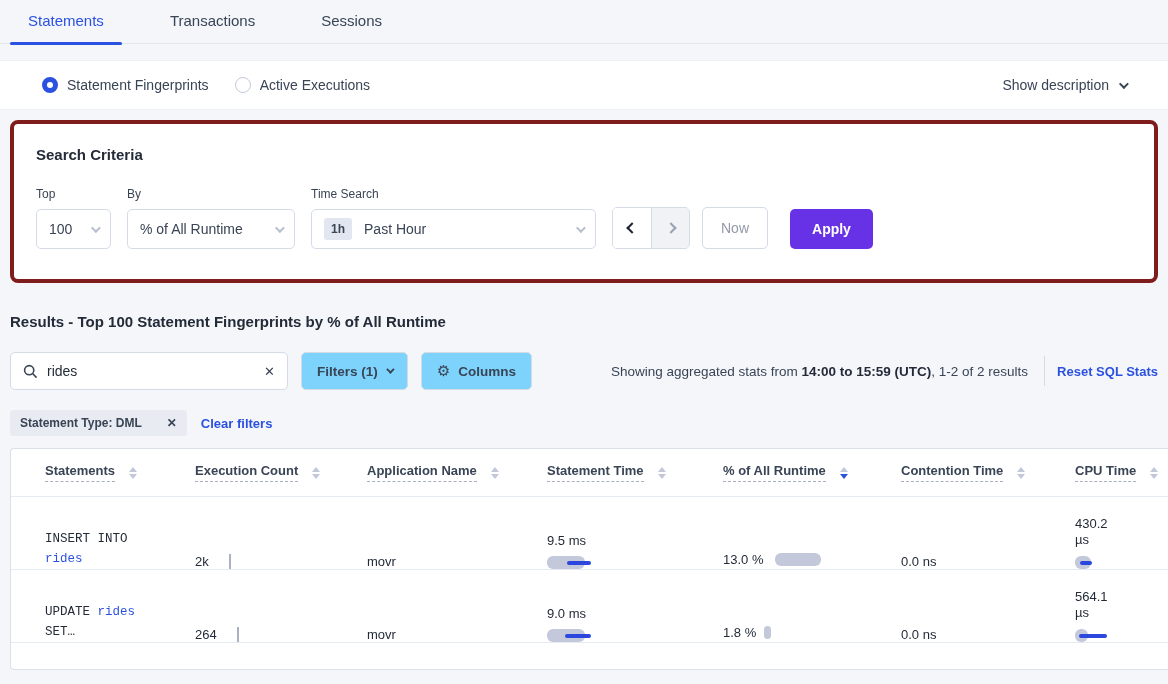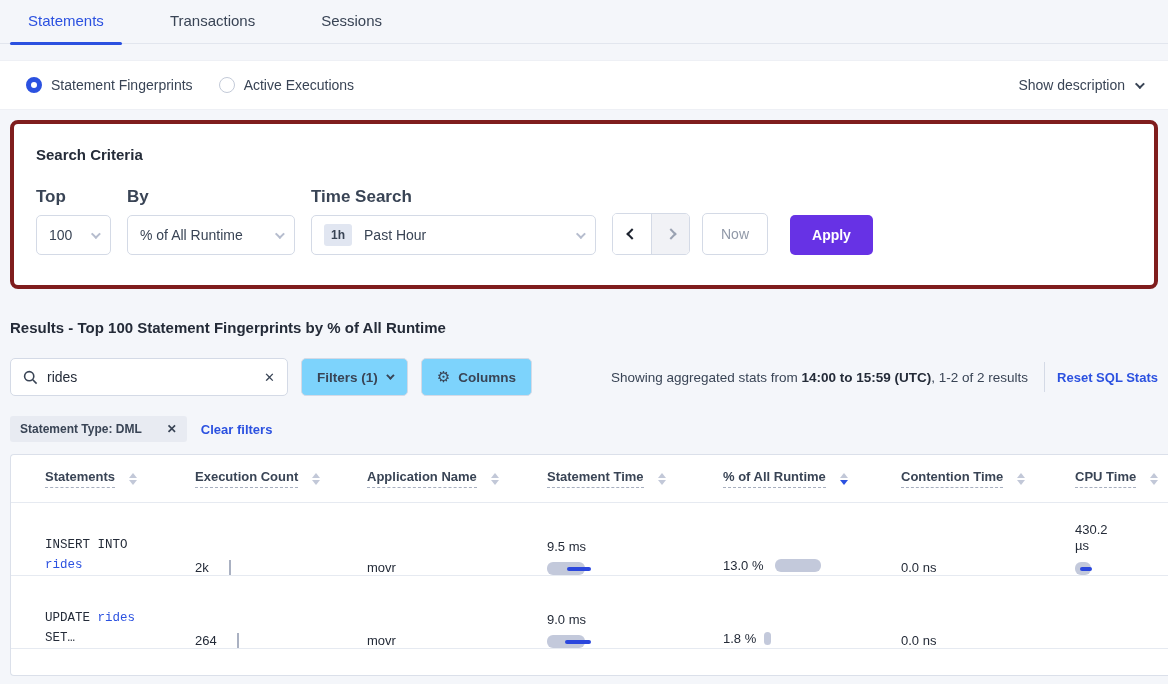--- a/index.html
+++ b/index.html
@@ -13,35 +13,35 @@
   .mono { font-family:"Liberation Mono","DejaVu Sans Mono",monospace; }
 
   
   .tabbar { display:flex; align-items:flex-end; height:44px; border-bottom:1px solid #e2e6ee; background:#f4f6fa; }
   .tab { position:relative; padding:12px 0 14px; margin-right:66px; font-size:15px; color:#394455; cursor:pointer; }
   .tab:first-child { margin-left:28px; }
   .tab.active { color:#2b51e0; }
   .tab.active::after { content:""; position:absolute; left:-18px; right:-18px; bottom:-2px; height:3px; background:#2b51e0; border-radius:2px; }
 
   
-  .radio-bar { margin-top:16px; background:#fff; height:50px; display:flex; align-items:center; padding:0 26px; border-top:1px solid #eef0f5; border-bottom:1px solid #eef0f5; }
+  .radio-bar { margin-top:16px; background:#fff; height:50px; display:flex; align-items:center; padding:0 42px; border-top:1px solid #eef0f5; border-bottom:1px solid #eef0f5; }
   .radio-item { display:flex; align-items:center; margin-right:26px; cursor:pointer; }
   .radio-dot { width:16px; height:16px; border-radius:50%; margin-right:9px; background:#fff; border:1px solid #c3cad8; }
   .radio-dot.on { border:5px solid #2b51e0; }
   .show-desc { margin-left:auto; display:flex; align-items:center; gap:10px; color:#394455; cursor:pointer; }
 
   .chev { display:inline-block; width:7px; height:7px; border-right:2px solid #394455; border-bottom:2px solid #394455; transform:rotate(45deg) translateY(-2px); }
   .chev.light { border-color:#b6bdce; }
 
   
   .panel { margin:10px 10px 0; background:#fff; border:4px solid #7f1d1d; border-radius:8px; padding:22px 22px 30px; }
   .panel-title { font-size:15px; font-weight:bold; color:#242b38; }
   .controls { display:flex; align-items:flex-end; margin-top:24px; }
   .field { margin-right:16px; }
-  .field-label { font-size:17px; font-weight:bold; color:#394455; margin-bottom:8px; }
+  .field-label { font-size:12px; font-weight:normal; color:#394455; margin-bottom:8px; }
   .select { height:40px; border:1px solid #d4dae6; border-radius:5px; background:#fff; display:flex; align-items:center; padding:0 12px; cursor:pointer; color:#394455; }
   .select .chev { margin-left:auto; }
   .sel-top { width:75px; }
   .sel-by { width:168px; }
   .sel-time { width:285px; }
   .badge-1h { background:#e1e6f1; color:#394455; font-size:12px; font-weight:bold; border-radius:3px; padding:4px 7px; margin-right:12px; }
   .arrow-group { display:flex; height:42px; border:1px solid #d4dae6; border-radius:5px; overflow:hidden; margin-right:12px; }
   .arrow-btn { width:38px; display:flex; align-items:center; justify-content:center; background:#fff; cursor:pointer; }
   .arrow-btn.disabled { background:#f1f2f6; border-left:1px solid #d4dae6; cursor:default; }
   .arr { display:inline-block; width:8px; height:8px; border-right:2.5px solid #1c222e; border-bottom:2.5px solid #1c222e; }
@@ -284,14 +284,21 @@
       <div class="mini-bar">
         <span class="bar-gray" style="width: 38px;"></span>
         <span class="bar-line" style="width: 26px; left: 18px;"></span>
       </div>
     </div>
     <div class="cell c4 pct-cell">
       <span class="pct-text" style="width:auto;margin-right:0;">1.8 %</span>
       <span class="pct-bar" style="width: 7px;"></span>
     </div>
     <div class="cell c5">0.0 ns</div>
+    <div class="cell c6">
+      <div class="cpu-text">564.1 µs</div>
+      <div class="mini-bar">
+        <span class="bar-gray" style="width: 13px;"></span>
+        <span class="bar-line" style="width: 28px; left: 4px;"></span>
+      </div>
+    </div>
   </div>
 </div>
 
 </body></html>

